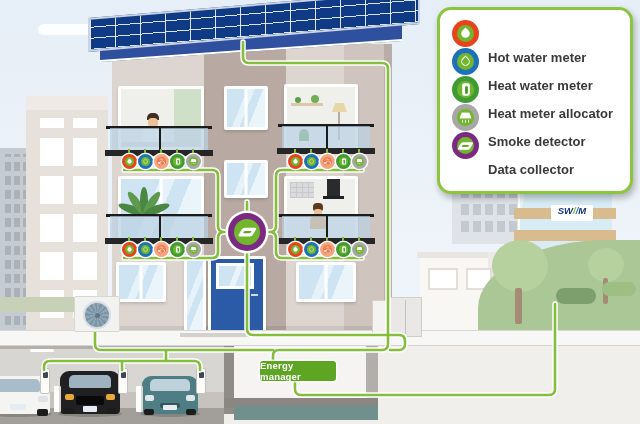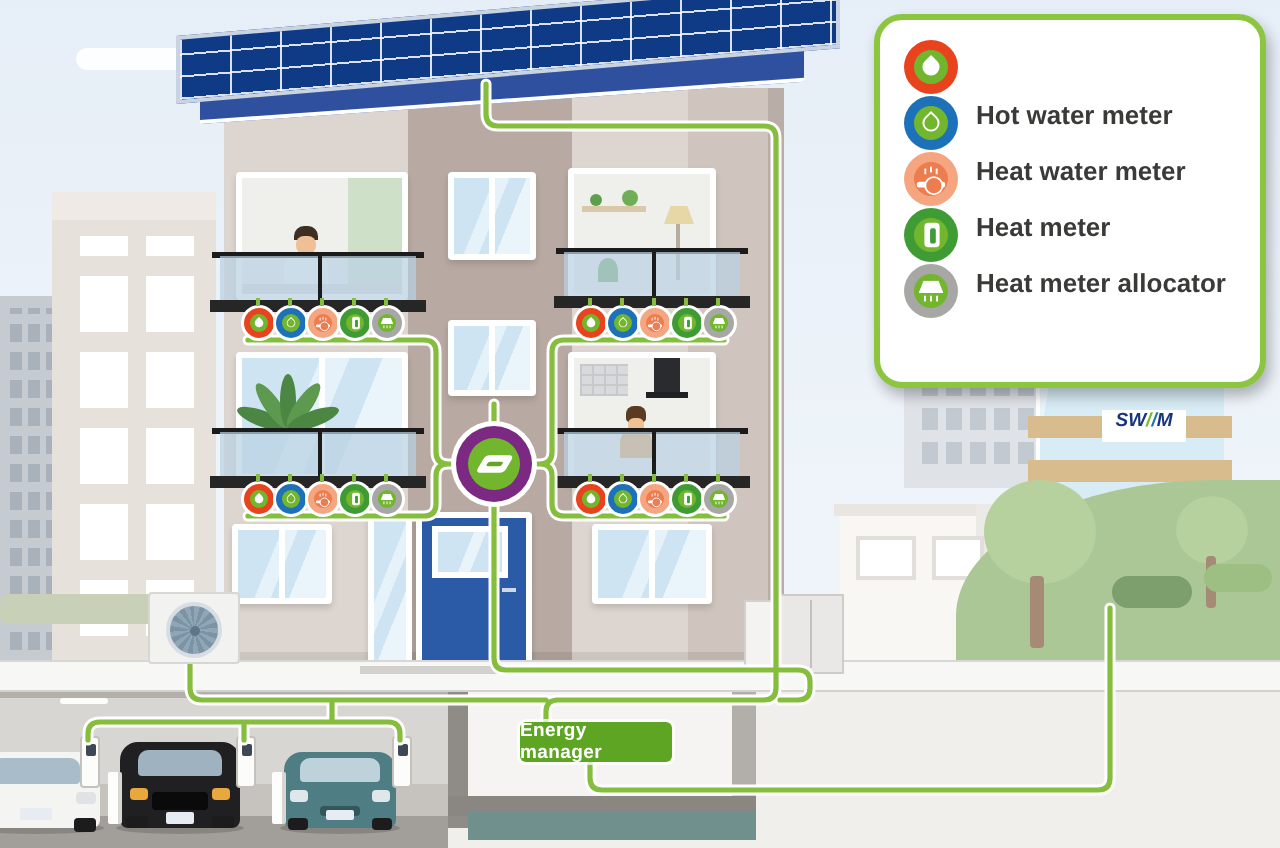--- a/index.html
+++ b/index.html
@@ -628,45 +628,44 @@
       <span class="icn" style="--ring: #1d71b8; --c: #72b62e;">
           <span class="c">
             <span class="gw">
               <span class="g-dropo"></span>
             </span>
           </span>
         </span>
       <span class="llabel">Heat water meter</span>
     </div>
     <div class="lrow">
-      <span class="icn" style="--ring: #f5a57f; --c: #ed7c4e;">
-          <span class="c">
-            <span class="gw">
-              <span class="g-heat">
-                <i class="w"></i>
-              </span>
-            </span>
-          </span>
-        </span>
-      <span class="llabel">Heat meter</span>
-    </div>
-    <div class="lrow">
       <span class="icn" style="--ring: #3f9c35; --c: #72b62e;">
           <span class="c">
             <span class="gw">
               <span class="g-alloc"></span>
             </span>
           </span>
         </span>
       <span class="llabel">Heat meter allocator</span>
     </div>
     <div class="lrow">
       <span class="icn" style="--ring: #a7a7a6; --c: #72b62e;">
           <span class="c">
             <span class="gw">
               <span class="g-smoke"></span>
             </span>
           </span>
         </span>
+      <span class="llabel">Smoke detector</span>
+    </div>
+    <div class="lrow">
+      <span class="icn" style="--ring: #7b2982; --c: #72b62e;">
+          <span class="c">
+            <span class="gw">
+              <span class="g-coll"></span>
+            </span>
+          </span>
+        </span>
+      <span class="llabel">Data collector</span>
     </div>
   </div>
 
 </div>
 
 </body></html>

